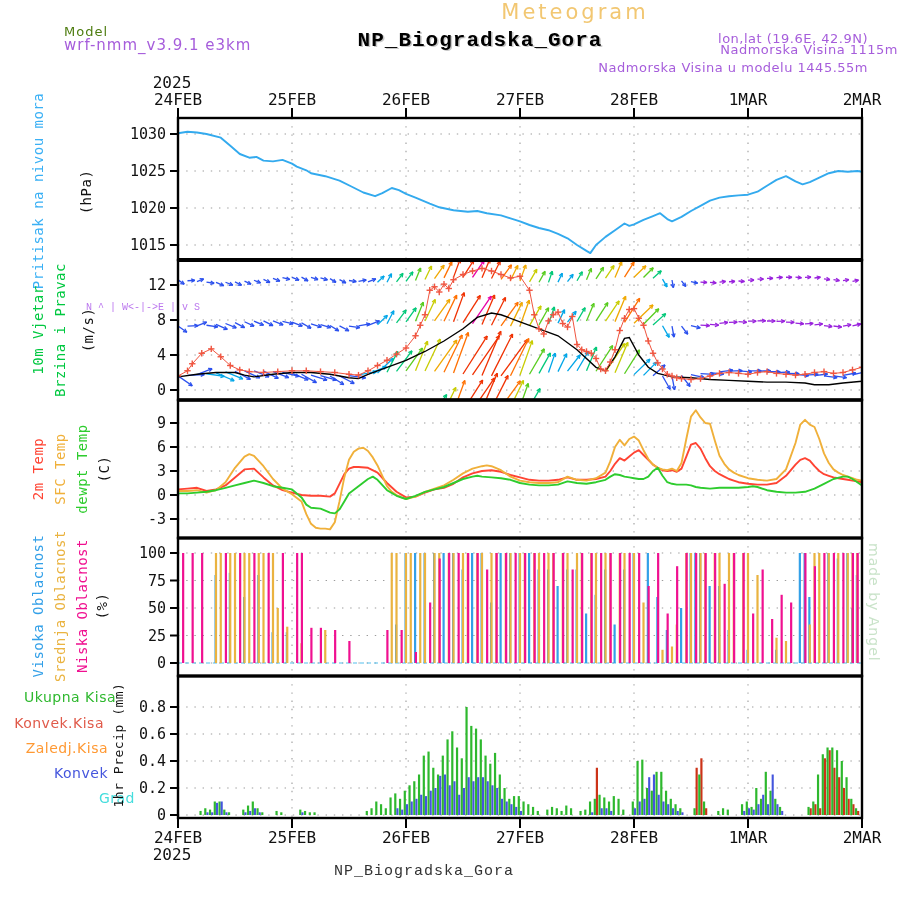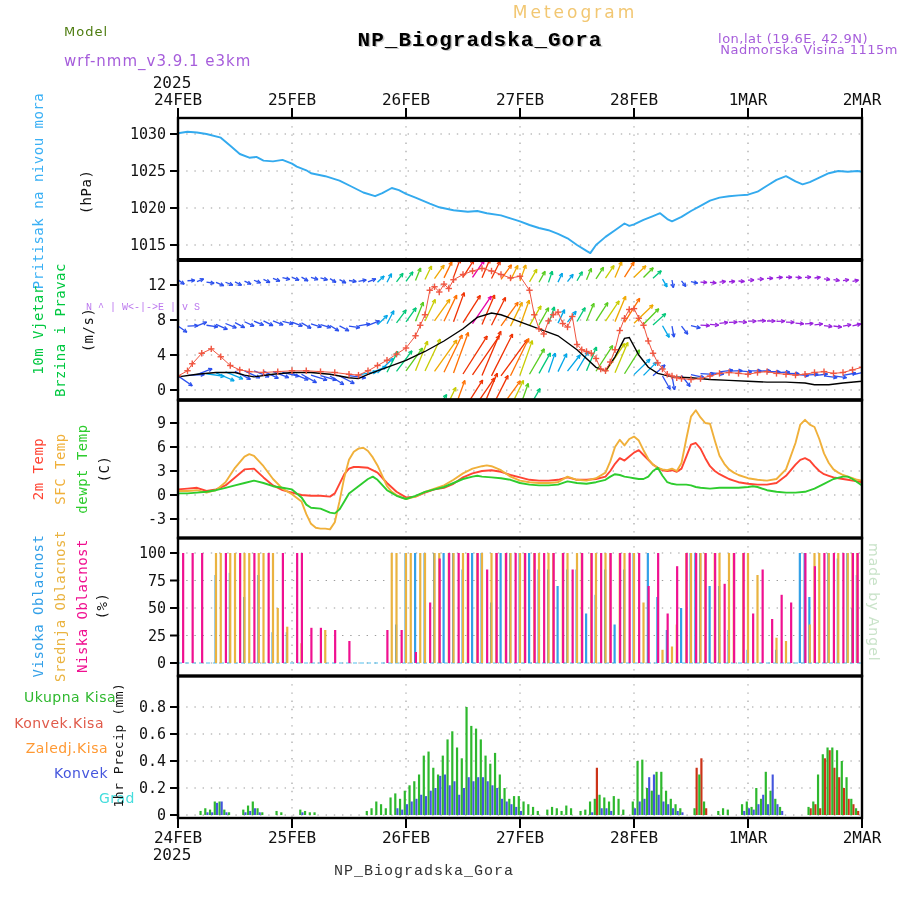--- a/index.html
+++ b/index.html
@@ -3,21 +3,21 @@
 <meta charset="utf-8">
 <style>
   html,body{margin:0;padding:0;background:#fff;}
   #stage{position:relative;width:900px;height:900px;background:#fff;overflow:hidden;
          font-family:"DejaVu Sans Mono","Liberation Mono",monospace;}
   #plot{position:absolute;left:0;top:0;}
   .ov{position:absolute;white-space:nowrap;}
   .ctr{transform:translate(-50%,-50%);font-family:Liberation Mono, monospace;}
   .rot{transform:translate(-50%,-50%) rotate(-90deg);}
   .rgt{transform:translate(-100%,0);}
-  .hdr-meteogram{font-family:"DejaVu Sans","Liberation Sans",sans-serif;font-size:17px;letter-spacing:3px;color:#f2c772;}
+  .hdr-meteogram{font-family:"DejaVu Sans","Liberation Sans",sans-serif;font-size:21px;letter-spacing:3px;color:#f2c772;}
   .hdr-model{font-family:"DejaVu Sans",sans-serif;font-size:13px;color:#4d7c0f;letter-spacing:1px;}
   .hdr-modelname{font-family:"DejaVu Sans",sans-serif;font-size:15px;color:#a65ddb;letter-spacing:1px;}
   .hdr-title{font-size:21px;font-weight:bold;color:#000;letter-spacing:1px;text-shadow:1.5px 1.5px 0 #c8c8c8;}
   .hdr-right{font-family:"DejaVu Sans",sans-serif;font-size:13px;color:#a65ddb;letter-spacing:0.5px;}
   .axlab{font-size:14px;letter-spacing:0.5px;}
   .compass{font-size:10px;line-height:11px;color:#bb77ee;margin:0;text-align:center;padding-left:28px;}
   .plegend{font-family:"DejaVu Sans",sans-serif;font-size:14px;letter-spacing:0.5px;}
   .caption{font-size:15px;color:#333;letter-spacing:1px;}
   .watermark{font-family:"DejaVu Sans",sans-serif;font-size:14px;color:#c9e3c9;letter-spacing:1px;
              transform-origin:0 0;transform:rotate(90deg);}
@@ -1442,24 +1442,25 @@
       <line x1="862" y1="108" x2="862" y2="118" stroke="#000" stroke-width="2"></line>
       <line x1="862" y1="818" x2="862" y2="828" stroke="#000" stroke-width="2"></line>
       <text x="862" y="105" text-anchor="middle" font-size="16" fill="#111" font-family="DejaVu Sans Mono,monospace">2MAR</text>
       <text x="862" y="843" text-anchor="middle" font-size="16" fill="#111" font-family="DejaVu Sans Mono,monospace">2MAR</text>
       <text x="172" y="88" text-anchor="middle" font-size="16" fill="#111" font-family="DejaVu Sans Mono,monospace">2025</text>
       <text x="172" y="860" text-anchor="middle" font-size="16" fill="#111" font-family="DejaVu Sans Mono,monospace">2025</text>
     </svg>
 
   <div class="ov ctr hdr-meteogram" style="left:575px;top:12px;">Meteogram</div>
   <div class="ov hdr-model" style="left:64px;top:24px;">Model</div>
-  <div class="ov hdr-modelname" style="left:64px;top:52px;">wrf-nmm_v3.9.1 e3km</div>
+  <div class="ov hdr-modelname" style="left:64px;top:36px;">wrf-nmm_v3.9.1 e3km</div>
   <div class="ov ctr hdr-title" style="left:480px;top:40px;">NP_Biogradska_Gora</div>
   <div class="ov rgt hdr-right" style="left:868px;top:7px;margin-top:24px;">lon,lat (19.6E, 42.9N)</div>
   <div class="ov rgt hdr-right" style="left:898px;top:42px;">Nadmorska Visina 1115m</div>
+  <div class="ov rgt hdr-right" style="left:868px;top:60px;">Nadmorska Visina u modelu 1445.55m</div>
 
   <div class="ov rot axlab" style="left: 38px; top: 191px; color: rgb(58, 176, 245);">Pritisak na nivou mora</div>
   <div class="ov rot axlab" style="left:86px;top:192px;color:#111;">(hPa)</div>
   <div class="ov rot axlab" style="left: 38px; top: 330px; color: rgb(0, 200, 64);">10m Vjetar</div>
   <div class="ov rot axlab" style="left: 60px; top: 330px; color: rgb(0, 200, 64);">Brzina i Pravac</div>
   <div class="ov rot axlab" style="left:88px;top:330px;color:#111;">(m/s)</div>
   <pre class="ov ctr compass" style="left:129px;top:307px;">  N
   ^
   |
 W&lt;-|-&gt;E

